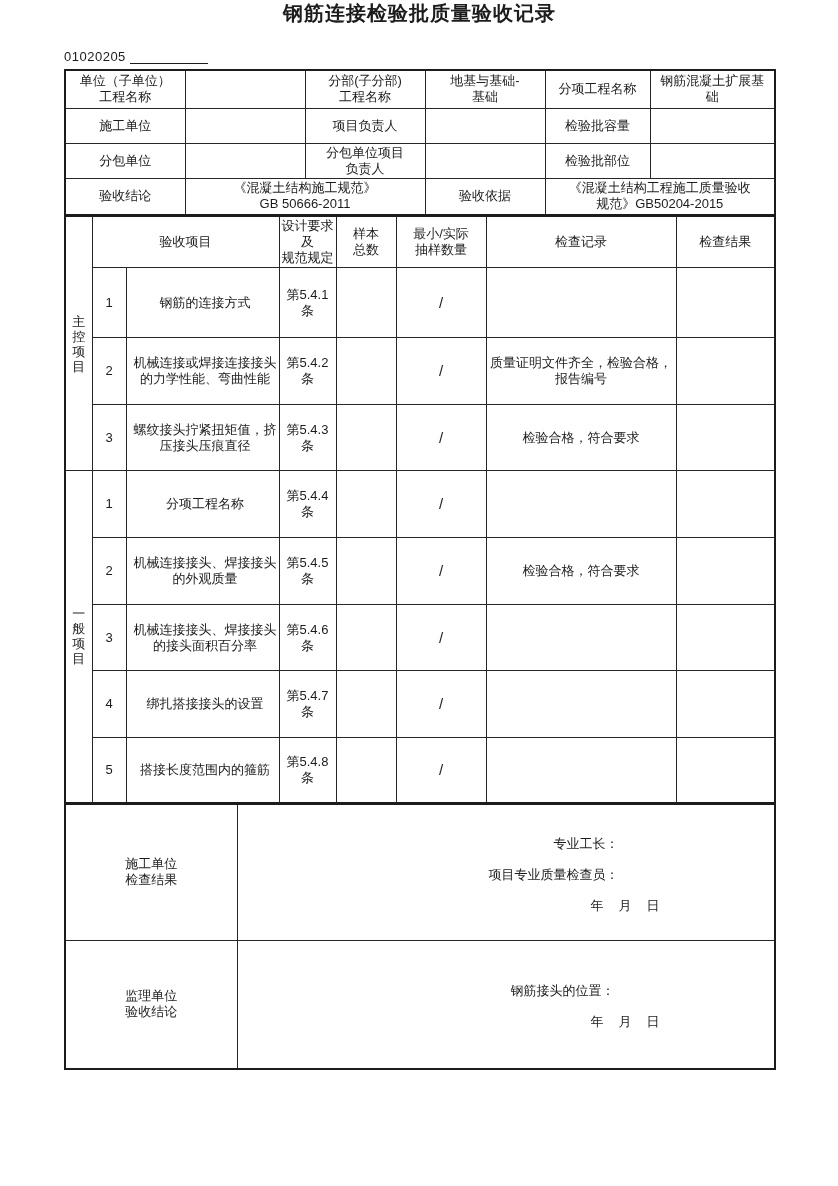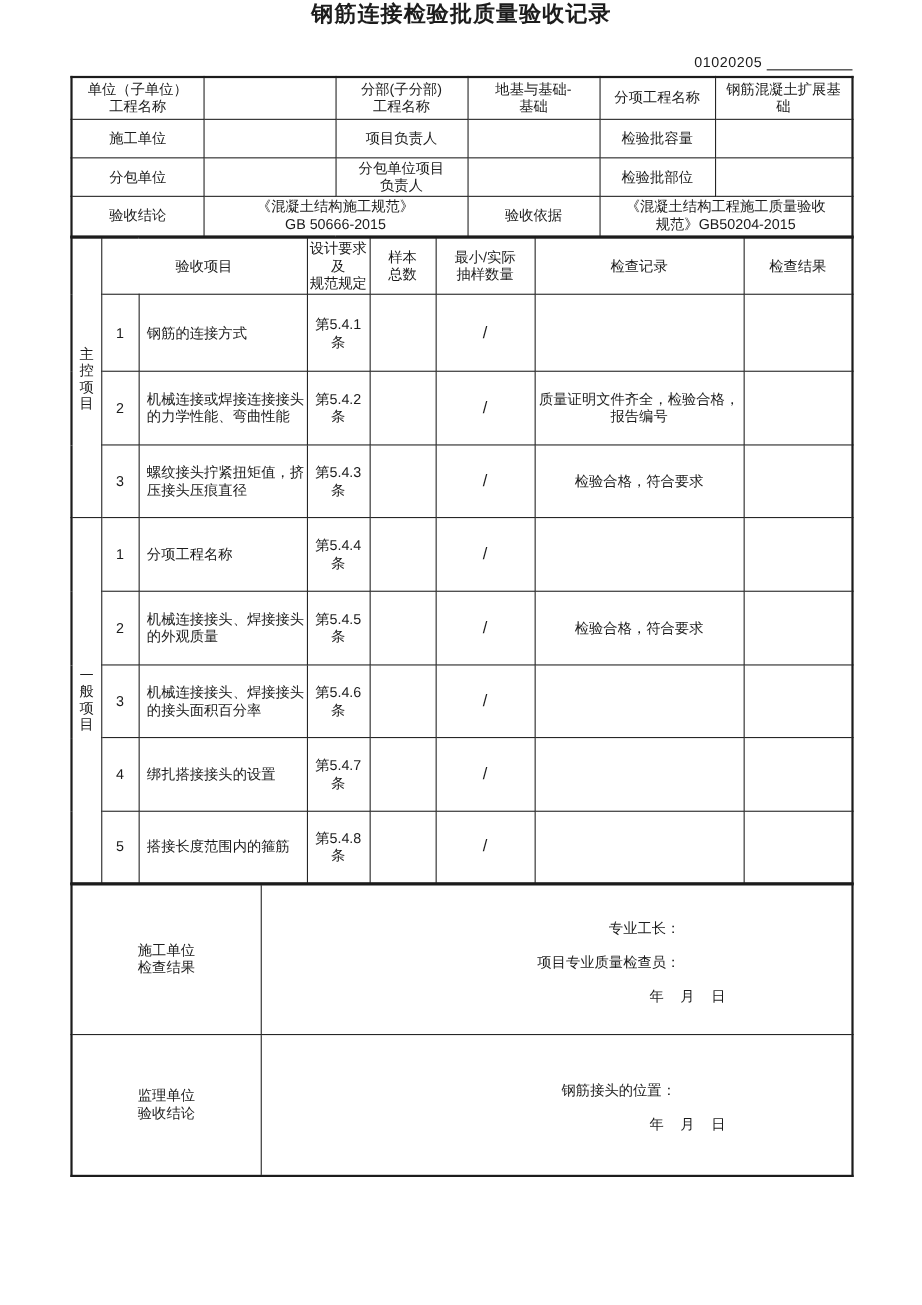--- a/index.html
+++ b/index.html
@@ -15,21 +15,20 @@
     text-align: center;
     font-size: 20px;
     font-weight: bold;
     letter-spacing: 1px;
     line-height: 26px;
   }
   .code-row {
     margin-top: 22px;
     height: 16px;
     display: flex;
-    justify-content: flex-end;
     align-items: flex-end;
     font-size: 13px;
     letter-spacing: 0.5px;
   }
   .code-line {
     display: inline-block;
     width: 78px;
     height: 13px;
     border-bottom: 1px solid #1c1c1c;
     margin-left: 4px;
@@ -46,21 +45,21 @@
     border: 1px solid #262626;
     font-size: 13px;
     text-align: center;
     vertical-align: middle;
     white-space: pre-line;
     line-height: 16px;
     overflow: hidden;
     padding: 1px 2px;
   }
   td.item {
-    text-align: left;
+    text-align: center;
     padding-left: 7px;
   }
   td.vlabel {
     font-size: 13px;
     line-height: 15px;
     padding: 0;
   }
   td.slash { font-size: 15px; }
   .sig-cell { vertical-align: middle; padding: 0; }
   .sig-lines {
@@ -127,21 +126,21 @@
       <td></td>
       <td>分包单位项目
 负责人</td>
       <td></td>
       <td>检验批部位</td>
       <td></td>
     </tr>
     <tr class="h37">
       <td>验收结论</td>
       <td colspan="2">《混凝土结构施工规范》
-GB 50666-2015</td>
+GB 50666-2011</td>
       <td>验收依据</td>
       <td colspan="2">《混凝土结构工程施工质量验收
 规范》GB50204-2015</td>
     </tr>
   </tbody>
     </table>
 
   <table>
     <colgroup>
       <col style="width:27px">

